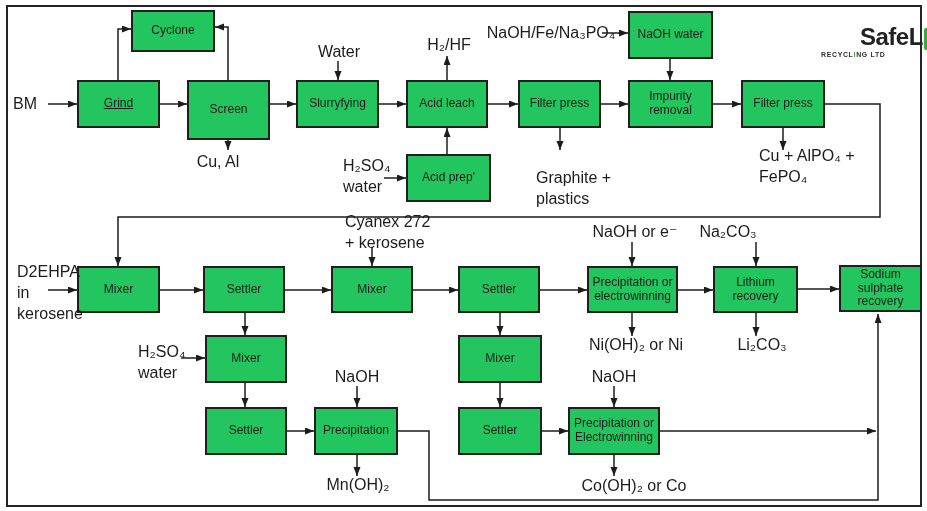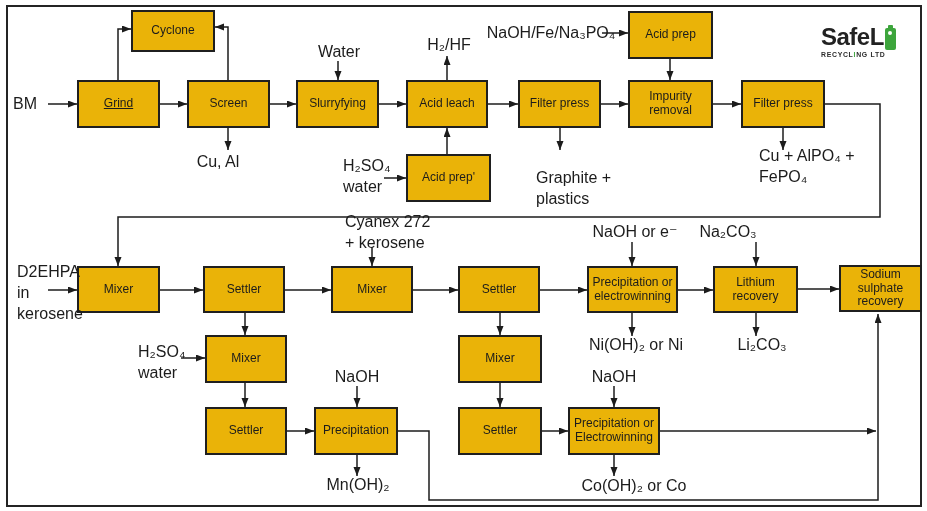--- a/index.html
+++ b/index.html
@@ -17,39 +17,39 @@
     border: 2px solid #242424;
     box-sizing: border-box;
     background: #ffffff;
   }
   #edges-svg { position: absolute; left: 0; top: 0; }
   .edge { fill: none; stroke: #1c1c1c; stroke-width: 1.5; }
   .node {
     position: absolute;
     box-sizing: border-box;
     border: 2px solid #1f1f1f;
-    background: #eab308;
+    background: #22c55e;
     display: flex; align-items: center; justify-content: center;
     text-align: center;
     font-size: 12px; line-height: 1.15;
     white-space: pre-line;
     padding: 1px;
   }
   .flabel {
     position: absolute;
     font-size: 16px; line-height: 1.3;
     white-space: pre-line;
   }
   .flabel.centered { transform: translate(-50%, -50%); text-align: center; white-space: pre-line; }
   
   #logo { position: absolute; left: 821px; top: 25px; width: 86px; }
   .logo-row { display: flex; align-items: flex-start; }
   .logo-brand {
     font-size: 24px; font-weight: 700; letter-spacing: -0.5px;
-    color: #222222; line-height: 1;
+    color: #222222; line-height: 1; margin-left: 39px;
   }
   .battery { display: inline-flex; flex-direction: column; align-items: center; margin-left: 1px; }
   .battery-tip { width: 5px; height: 3px; background: #3da53c; border-radius: 1px 1px 0 0; }
   .battery-body {
     width: 11px; height: 22px; background: #3da53c; border-radius: 2px;
     position: relative;
   }
   .battery-dot {
     position: absolute; left: 3.5px; top: 3px;
     width: 4px; height: 4px; border-radius: 50%; background: #ffffff;
@@ -117,29 +117,29 @@
         <polyline points="614,386 614,407" class="edge" marker-end="url(#arrowhead)"></polyline>
         <polyline points="614,455 614,476" class="edge" marker-end="url(#arrowhead)"></polyline>
         <polyline points="660,431 876,431" class="edge" marker-end="url(#arrowhead)"></polyline>
         <polyline points="398,431 429,431 429,500 878,500 878,314" class="edge" marker-end="url(#arrowhead)"></polyline>
       </g>
   </svg>
 
   <div id="node-layer">
       <div class="node" style="left: 131px; top: 10px; width: 84px; height: 42px;">Cyclone</div>
       <div class="node" style="left: 77px; top: 80px; width: 83px; height: 48px; text-decoration: underline;">Grind</div>
-      <div class="node" style="left: 187px; top: 80px; width: 83px; height: 48px;">Screen</div>
+      <div class="node" style="left: 187px; top: 80px; width: 83px; height: 60px;">Screen</div>
       <div class="node" style="left: 296px; top: 80px; width: 83px; height: 48px;">Slurryfying</div>
       <div class="node" style="left: 406px; top: 80px; width: 82px; height: 48px;">Acid leach</div>
       <div class="node" style="left: 518px; top: 80px; width: 83px; height: 48px;">Filter press</div>
       <div class="node" style="left: 628px; top: 80px; width: 85px; height: 48px;">Impurity
 removal</div>
       <div class="node" style="left: 741px; top: 80px; width: 84px; height: 48px;">Filter press</div>
       <div class="node" style="left: 406px; top: 154px; width: 85px; height: 48px;">Acid prep'</div>
-      <div class="node" style="left: 628px; top: 11px; width: 85px; height: 48px;">Acid prep</div>
+      <div class="node" style="left: 628px; top: 11px; width: 85px; height: 48px;">NaOH water</div>
       <div class="node" style="left: 77px; top: 266px; width: 83px; height: 47px;">Mixer</div>
       <div class="node" style="left: 203px; top: 266px; width: 82px; height: 47px;">Settler</div>
       <div class="node" style="left: 331px; top: 266px; width: 82px; height: 47px;">Mixer</div>
       <div class="node" style="left: 458px; top: 266px; width: 82px; height: 47px;">Settler</div>
       <div class="node" style="left: 587px; top: 266px; width: 91px; height: 47px;">Precipitation or
 electrowinning</div>
       <div class="node" style="left: 713px; top: 266px; width: 85px; height: 47px;">Lithium
 recovery</div>
       <div class="node" style="left: 839px; top: 265px; width: 83px; height: 47px;">Sodium
 sulphate

